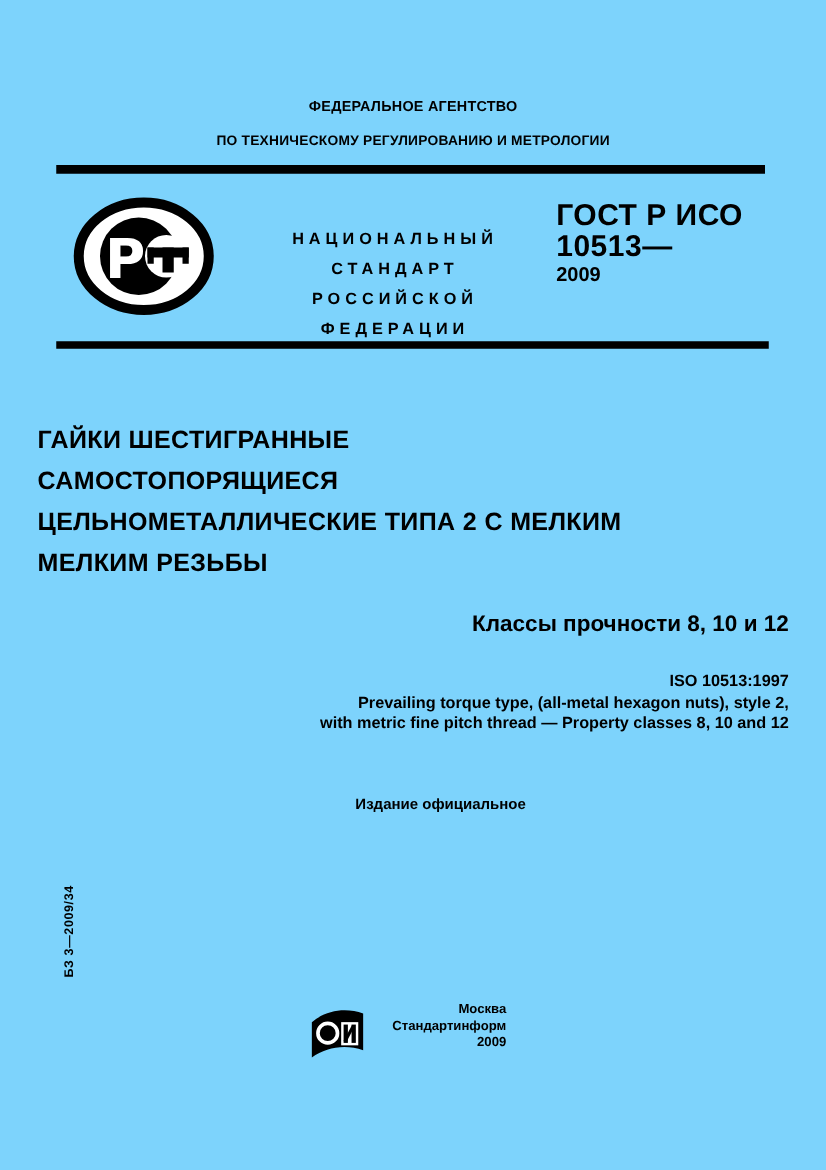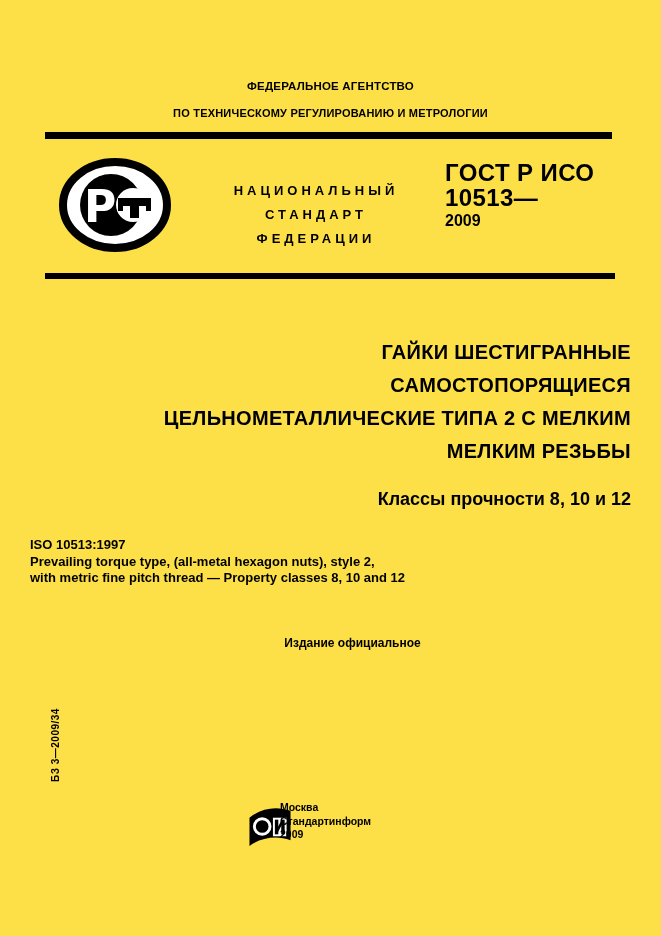--- a/index.html
+++ b/index.html
@@ -1,20 +1,20 @@
 <!DOCTYPE html>
 <html><head>
 <meta charset="utf-8">
 <style>
   html, body { margin: 0; padding: 0; background: #ffffff; }
   .page {
     position: relative;
     width: 661px;
     height: 936px;
-    background: #fde047;
+    background: #7dd3fc;
     color: #000000;
     font-family: "Liberation Sans", sans-serif;
     font-weight: bold;
     overflow: hidden;
   }
   .abs { position: absolute; }
   .center { text-align: center; }
 
   .agency-line1 { left: 0; right: 0; top: 80px; font-size: 11.5px; letter-spacing: 0.2px; }
   .agency-line2 { left: 0; right: 0; top: 107px; font-size: 11px; letter-spacing: 0.2px; }
@@ -29,43 +29,43 @@
     font-size: 13px; letter-spacing: 4px; line-height: 24px;
     text-align: center;
   }
 
   .designation { left: 445px; top: 160px; width: 180px; line-height: 25px; }
   .designation .big  { font-size: 24px; letter-spacing: 0.4px; }
   .designation .year { font-size: 16px; line-height: 22px; }
 
   .doc-title {
     left: 30px; top: 336px; width: 601px;
-    font-size: 20px; line-height: 33px; text-align: right;
+    font-size: 20px; line-height: 33px; text-align: left;
     letter-spacing: 0.3px;
   }
 
   .doc-subtitle { left: 30px; top: 489px; width: 601px; font-size: 18px; text-align: right; }
 
   .iso-ref {
     left: 30px; top: 537px; width: 601px;
-    font-size: 13px; line-height: 16.5px; text-align: left;
+    font-size: 13px; line-height: 16.5px; text-align: right;
   }
 
   .edition { left: 0; right: 0; top: 636px; font-size: 12px; padding-left: 44px; }
 
   .side-code {
     left: 7px; top: 738px; width: 100px; height: 14px;
     font-size: 10px; letter-spacing: 0.5px; text-align: center;
     transform: rotate(-90deg);
   }
 
   .imprint-logo { left: 247px; top: 805px; width: 46px; height: 43px; }
   .imprint-text {
     left: 280px; top: 801px; width: 125px;
-    font-size: 10.5px; line-height: 13.5px; text-align: left;
+    font-size: 10.5px; line-height: 13.5px; text-align: right;
   }
 </style>
 </head>
 <body>
 
 <div class="page">
 
   <div class="abs center agency-line1">ФЕДЕРАЛЬНОЕ АГЕНТСТВО</div>
   <div class="abs center agency-line2">ПО ТЕХНИЧЕСКОМУ РЕГУЛИРОВАНИЮ И МЕТРОЛОГИИ</div>
 
@@ -78,20 +78,21 @@
     <rect x="60" y="41" width="33" height="8" fill="#000000"></rect>
     <rect x="60" y="41" width="5" height="13" fill="#000000"></rect>
     <rect x="88" y="41" width="5" height="13" fill="#000000"></rect>
     <rect x="72" y="41" width="9" height="20" fill="#000000"></rect>
     <text x="26" y="65" font-family="DejaVu Sans, sans-serif" font-weight="bold" font-size="44" fill="#ffffff">P</text>
   </svg>
 
   <div class="abs standard-type">
     <div>НАЦИОНАЛЬНЫЙ</div>
     <div>СТАНДАРТ</div>
+    <div>РОССИЙСКОЙ</div>
     <div>ФЕДЕРАЦИИ</div>
   </div>
 
   <div class="abs designation">
     <div class="big">ГОСТ Р ИСО</div>
     <div class="big">10513—</div>
     <div class="year">2009</div>
   </div>
 
   <div class="abs bar-middle"></div>

